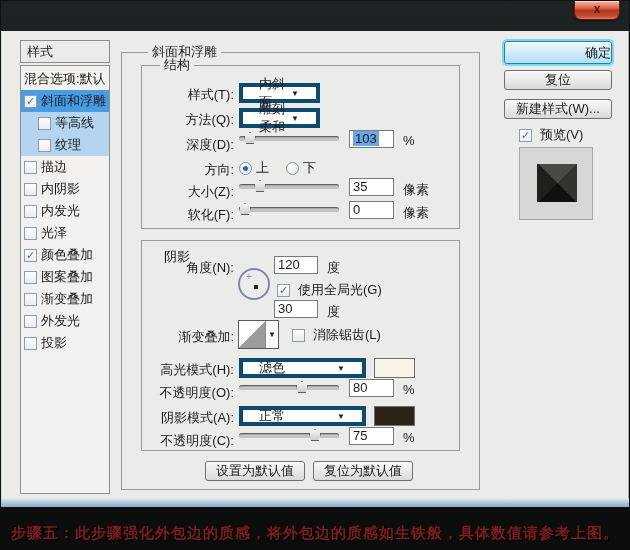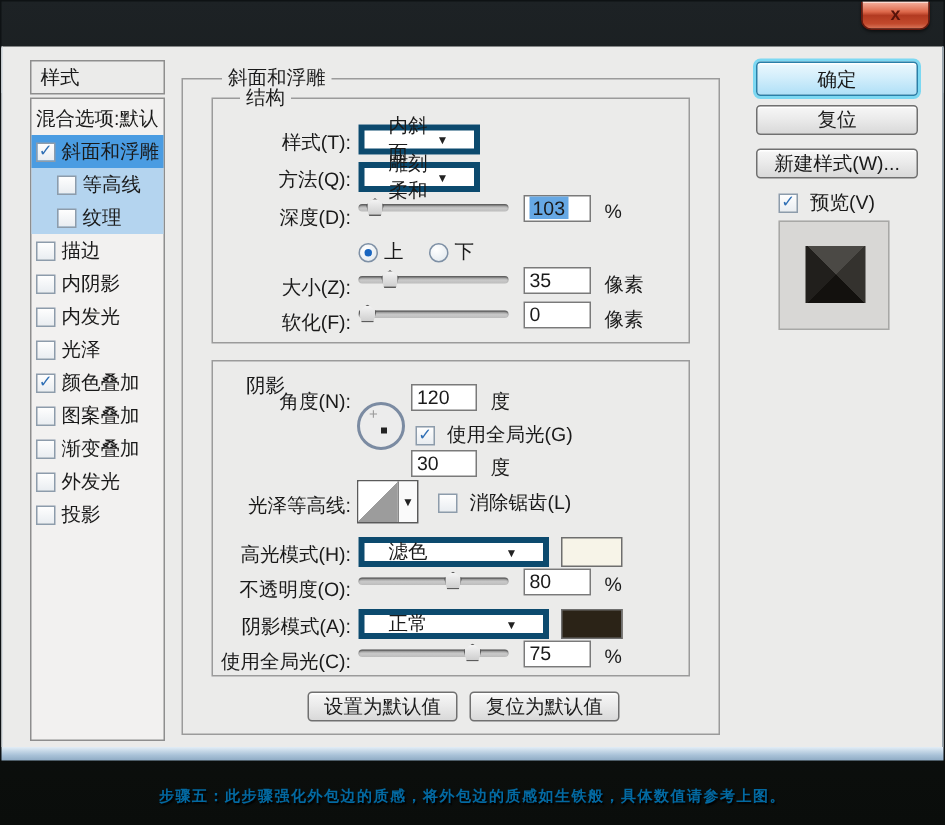--- a/index.html
+++ b/index.html
@@ -28,21 +28,21 @@
     border:1px solid #69190d; border-top:none; border-radius:0 0 7px 7px;
     background:linear-gradient(180deg,#f6b4a2 0%,#dd684b 38%,#b23a21 52%,#c2492c 82%,#d8755a 100%);
     box-shadow:inset 0 1px 0 rgba(255,255,255,.55), 0 1px 2px rgba(0,0,0,.5);
     color:#57130a; font-weight:bold; font-size:12px; text-align:center; line-height:17px;
     cursor:default; }
   .dlg-body { position:absolute; left:0; top:30px; width:628px; height:467px;
     background:#ebebea; border-left:1px solid #d7dde2; border-right:1px solid #9aa6af; }
   .bottom-glass { position:absolute; left:0; top:497px; width:628px; height:9px;
     background:linear-gradient(180deg,#e2edf6 0%,#a9c2d8 60%,#8fabc4 100%); }
   .footer-text { position:absolute; left:0; top:524px; width:630px; text-align:center;
-    color:#0369a1; font-weight:bold; font-size:10px; letter-spacing:1px;
+    color:#7f1d1d; font-weight:bold; font-size:15px; letter-spacing:1px;
     text-shadow:1px 1px 1px #000; }
 
   
   .side-header { position:absolute; left:18px; top:9px; width:90px; height:23px;
     border:1px solid #8e8e8e; padding-left:6px; line-height:21px; }
   .side-list { position:absolute; left:18px; top:34px; width:90px; height:429px;
     border:1px solid #8e8e8e; background:#f2f1f0; padding-top:2px; }
   .item { height:22px; display:flex; align-items:center; padding-left:3px;
     white-space:nowrap; cursor:default; }
   .item.sel { background:#4a9ce2; }
@@ -99,21 +99,21 @@
   .swatch { position:absolute; width:41px; height:20px; border:1px solid #6e6e6e; }
 
   
   .btn { position:absolute; height:20px; border:1px solid #707070; border-radius:3px;
     background:linear-gradient(180deg,#f7f7f7,#ebebeb 45%,#d9d9d9);
     text-align:center; line-height:18px; cursor:default;
     box-shadow:inset 0 1px 0 #fff; }
   .btn-ok { left:502px; top:10px; width:108px; height:23px; line-height:21px;
     border:1px solid #2a7fa8;
     background:linear-gradient(180deg,#ecf8fd,#d3eefb 45%,#b0e0f7);
-    box-shadow:0 0 0 2px #7cd8f2, inset 0 1px 0 #fff; }
+    box-shadow:0 0 0 2px #7cd8f2, inset 0 1px 0 #fff;text-align:right; }
   .btn-reset { left:502px; top:39px; width:108px; }
   .btn-newstyle { left:502px; top:68px; width:108px; }
   .btn-setdef { left:203px; top:430px; width:100px; }
   .btn-resetdef { left:311px; top:430px; width:100px; }
   .preview-check { left:517px; top:95px; }
   .preview-box { position:absolute; left:517px; top:116px; width:74px; height:73px;
     background:#d8d7d5; border:1px solid #a8a8a6; }
   .pyramid { position:absolute; left:17px; top:16px; width:40px; height:38px;
     background:conic-gradient(from 45deg, #34322e 0 90deg, #13110e 90deg 180deg,
       #211f1c 180deg 270deg, #4b4945 270deg 360deg); }
@@ -215,20 +215,21 @@
     <span class="lbl" style="top:105px">深度(D):</span>
     <div class="slider" style="left:237px; top:101px">
       <div class="track"></div>
       <div class="thumb" style="left:5px"></div>
     </div>
     <div class="val" style="left:347px; top:99px">
       <span class="hl">103</span>
     </div>
     <span class="unit" style="top:102px">%</span>
 
+    <span class="lbl" style="top:130px">方向:</span>
     <div class="radio" style="left:237px; top:128px">
       <span class="rdot on"></span>
       <span>上</span>
     </div>
     <div class="radio" style="left:284px; top:128px">
       <span class="rdot"></span>
       <span>下</span>
     </div>
 
     <span class="lbl" style="top:152px">大小(Z):</span>
@@ -264,21 +265,21 @@
     <div class="check-row" style="left:275px; top:250px">
       <span class="cb">✓</span>
       <span>使用全局光(G)</span>
     </div>
 
     <div class="val" style="left:272px; top:269px; width:44px">
       <span>30</span>
     </div>
     <span class="unit" style="left:325px; top:272px">度</span>
 
-    <span class="lbl" style="top:297px">光泽等高线:</span>
+    <span class="lbl" style="top:297px">渐变叠加:</span>
     <div class="contour">
       <div class="swatch-tri"></div>
       <div class="arr">▼</div>
     </div>
     <div class="check-row" style="left:290px; top:295px">
       <span class="cb"></span>
       <span>消除锯齿(L)</span>
     </div>
 
     <span class="lbl" style="top:330px">高光模式(H):</span>
@@ -298,21 +299,21 @@
     </div>
     <span class="unit" style="top:351px">%</span>
 
     <span class="lbl" style="top:378px">阴影模式(A):</span>
     <div class="dd" style="left:237px; top:375px; width:127px">
       <span class="txt">正常</span>
       <span class="arr">▼</span>
     </div>
     <div class="swatch" style="left: 372px; top: 375px; background: rgb(43, 35, 23);"></div>
 
-    <span class="lbl" style="top:401px">使用全局光(C):</span>
+    <span class="lbl" style="top:401px">不透明度(C):</span>
     <div class="slider" style="left:237px; top:398px">
       <div class="track"></div>
       <div class="thumb" style="left:70px"></div>
     </div>
     <div class="val" style="left:347px; top:396px">
       <span>75</span>
     </div>
     <span class="unit" style="top:399px">%</span>
 
     <div class="btn btn-setdef">设置为默认值</div>

